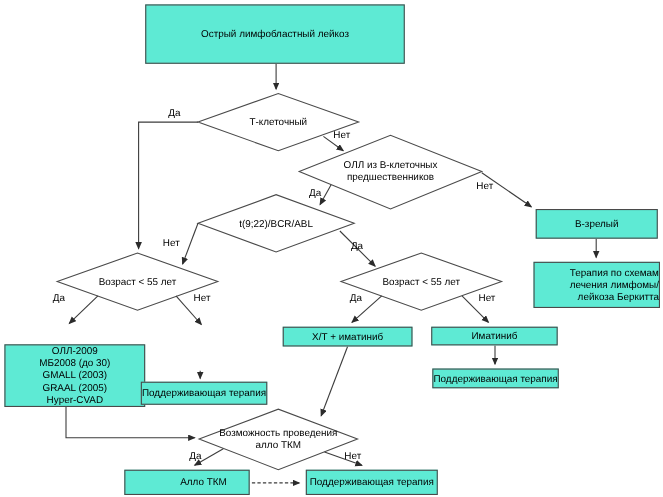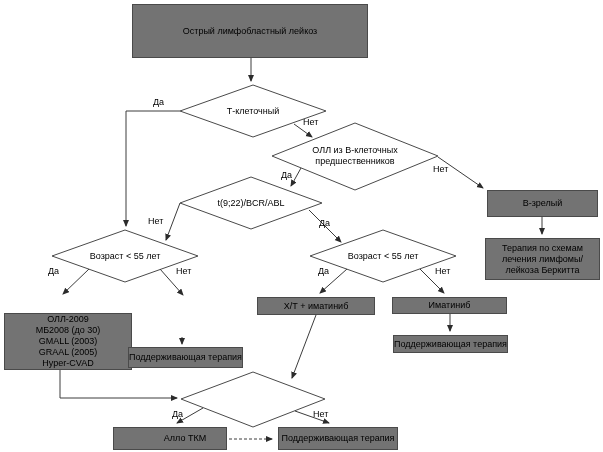--- a/index.html
+++ b/index.html
@@ -10,21 +10,21 @@
   }
   svg.wires { position:absolute; left:0; top:0; }
   svg.wires polygon { fill:#ffffff; stroke:#4a4a4a; stroke-width:1; }
   svg.wires path.edge { fill:none; stroke:#3c3c3c; stroke-width:1; marker-end:url(#arrowhead); }
   svg.wires path.dashed { stroke-dasharray:3,2; }
   .node {
     position:absolute; display:flex; flex-direction:column;
     align-items:center; justify-content:center;
     text-align:center; font-size:9px; line-height:11px;
   }
-  .box { border:1px solid #4a4a4a; background:#737373; box-sizing:border-box; }
+  .box { border:1px solid #4a4a4a; background:#5eead4; box-sizing:border-box;text-align:right; }
   .dlabel { background:transparent; }
   .elabel { position:absolute; font-size:9px; line-height:10px; }
   .line { display:block; white-space:nowrap; }
 </style>
 </head>
 <body>
 
 <div class="canvas">
 
   <svg class="wires" width="603" height="452">
@@ -120,20 +120,23 @@
   </div>
 
   <div class="node dlabel" style="left:55px; top:231px; width:140px; height:50px;">
     <span>Возраст &lt; 55 лет</span>
   </div>
 
   <div class="node dlabel" style="left:313px; top:231px; width:140px; height:50px;">
     <span>Возраст &lt; 55 лет</span>
   </div>
 
+  <div class="node dlabel" style="left:199px; top:373px; width:108px; height:52px;">
+    <span>Возможность проведения алло ТКМ</span>
+  </div>
 
   <div class="elabel" style="left:153px; top:97px;">Да</div>
   <div class="elabel" style="left:303px; top:117px;">Нет</div>
   <div class="elabel" style="left:281px; top:170px;">Да</div>
   <div class="elabel" style="left:433px; top:164px;">Нет</div>
   <div class="elabel" style="left:148px; top:216px;">Нет</div>
   <div class="elabel" style="left:319px; top:218px;">Да</div>
   <div class="elabel" style="left:48px; top:266px;">Да</div>
   <div class="elabel" style="left:176px; top:266px;">Нет</div>
   <div class="elabel" style="left:318px; top:266px;">Да</div>

